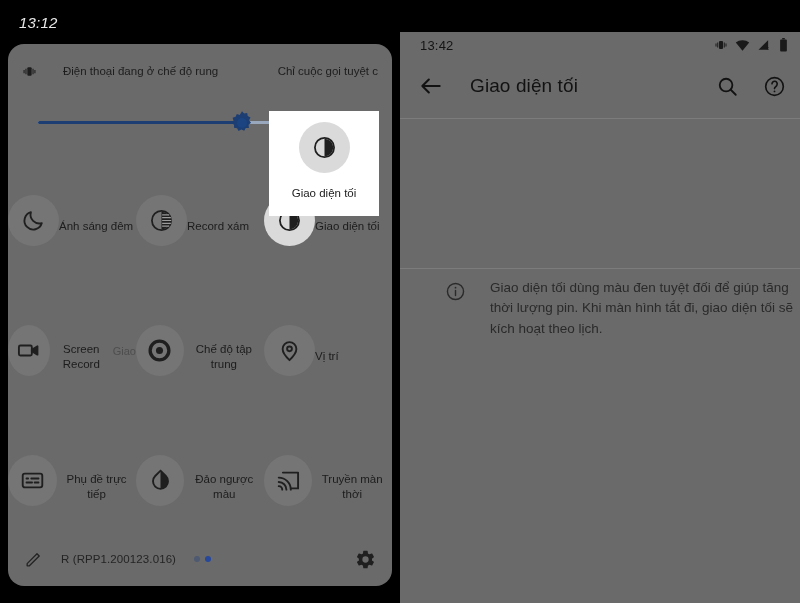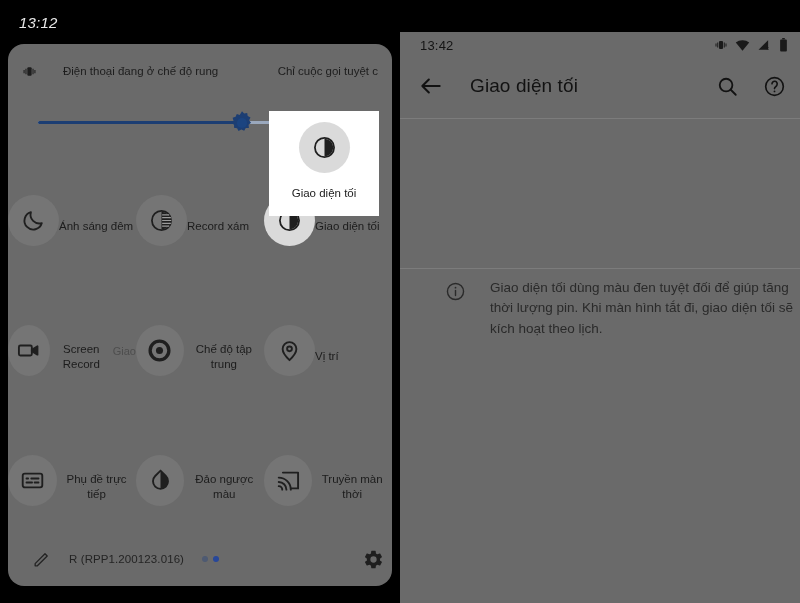--- a/index.html
+++ b/index.html
@@ -171,21 +171,20 @@
 
   
   .qs-footer {
     position: absolute;
     bottom: 0; left: 0;
     width: 384px;
     height: 54px;
     display: flex;
     align-items: center;
     padding: 0 16px;
-    margin-left: 8px;
   }
   .qs-footer-build {
     font-size: 11.5px;
     color: #242424;
     margin-left: 18px;
     letter-spacing: 0.1px;
   }
   .qs-dots {
     display: flex;
     align-items: center;

